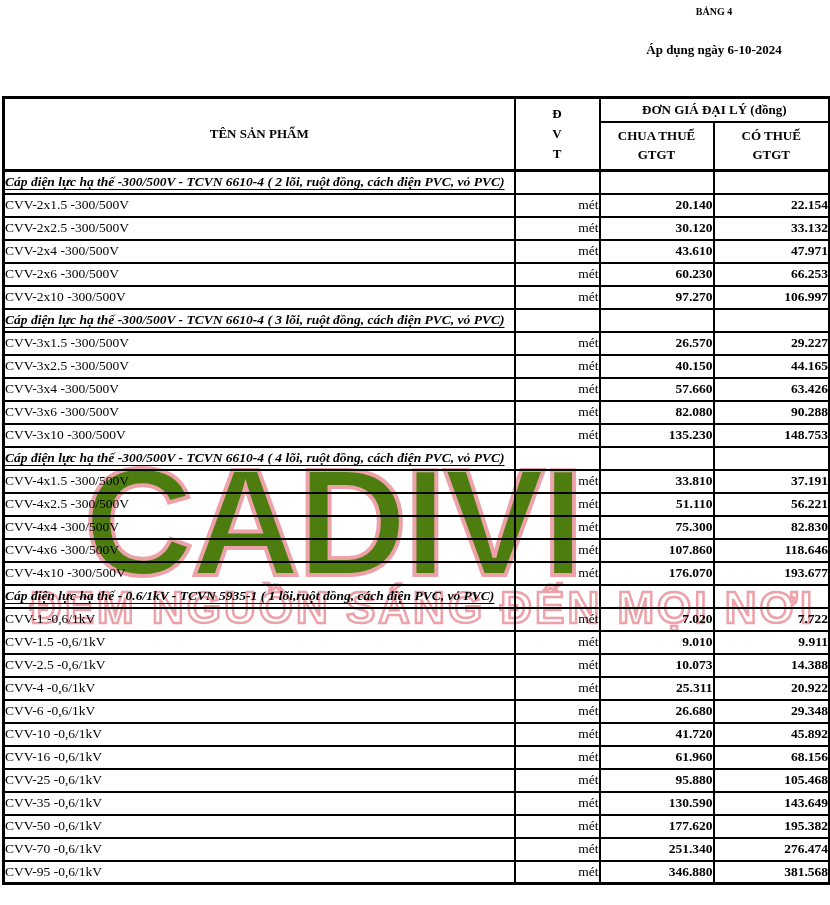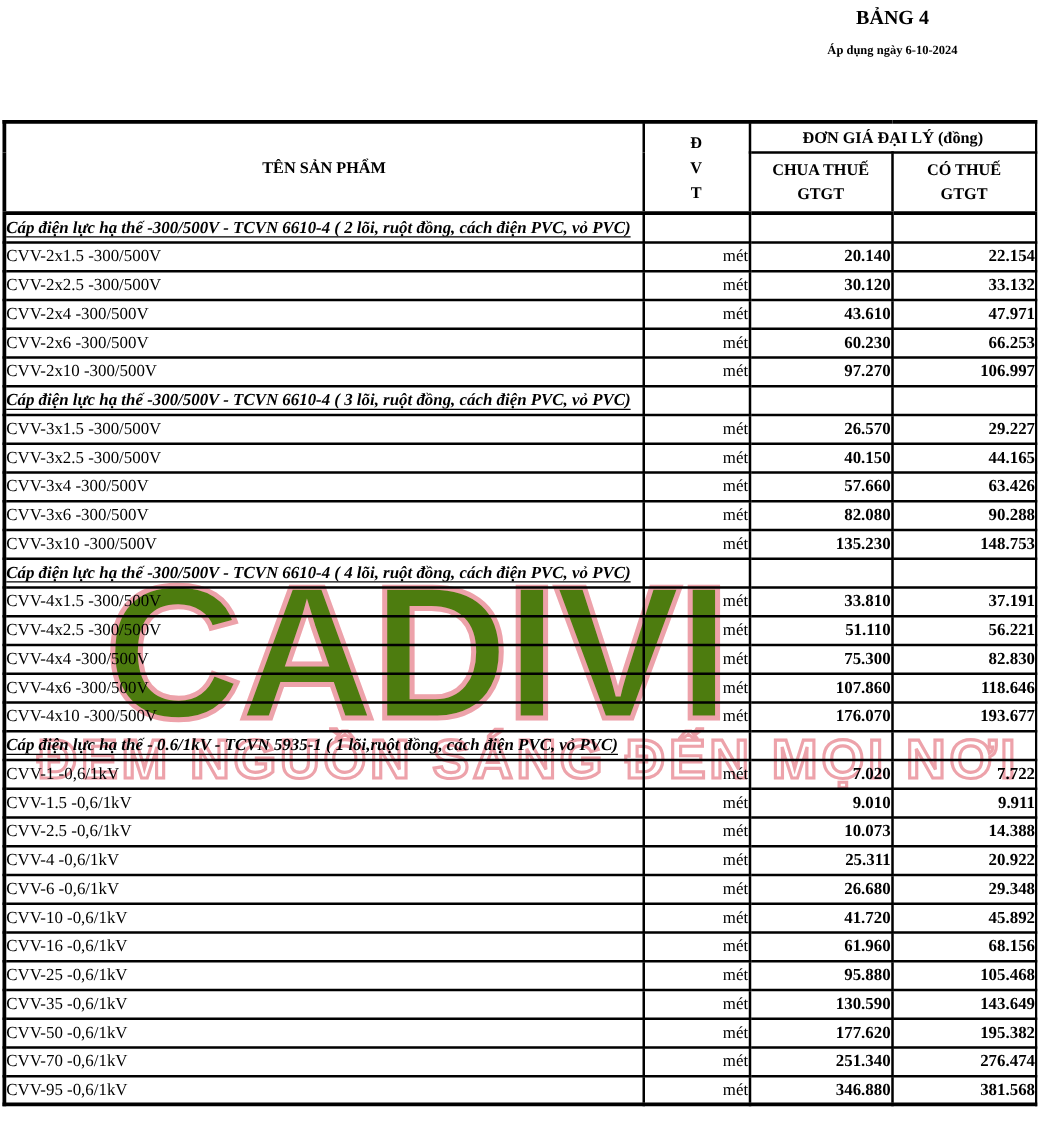--- a/index.html
+++ b/index.html
@@ -20,23 +20,23 @@
   
   .title-block {
     position: absolute;
     top: 3px;
     left: 598px;
     width: 232px;
     text-align: center;
     font-weight: bold;
     z-index: 2;
   }
-  .title-line-1 { font-size: 16px; margin-top: 3px; }
+  .title-line-1 { font-size: 10px; margin-top: 3px; }
   .title-line-2 { font-size: 14px; margin-top: 13px; }
-  .title-line-3 { font-size: 10px; margin-top: 11px; }
+  .title-line-3 { font-size: 13px; margin-top: 25px; }
 
   
   .watermark {
     position: absolute;
     inset: 0;
     z-index: 0;
     pointer-events: none;
     font-family: "Liberation Sans", "DejaVu Sans", sans-serif;
   }
   .wm-logo {

